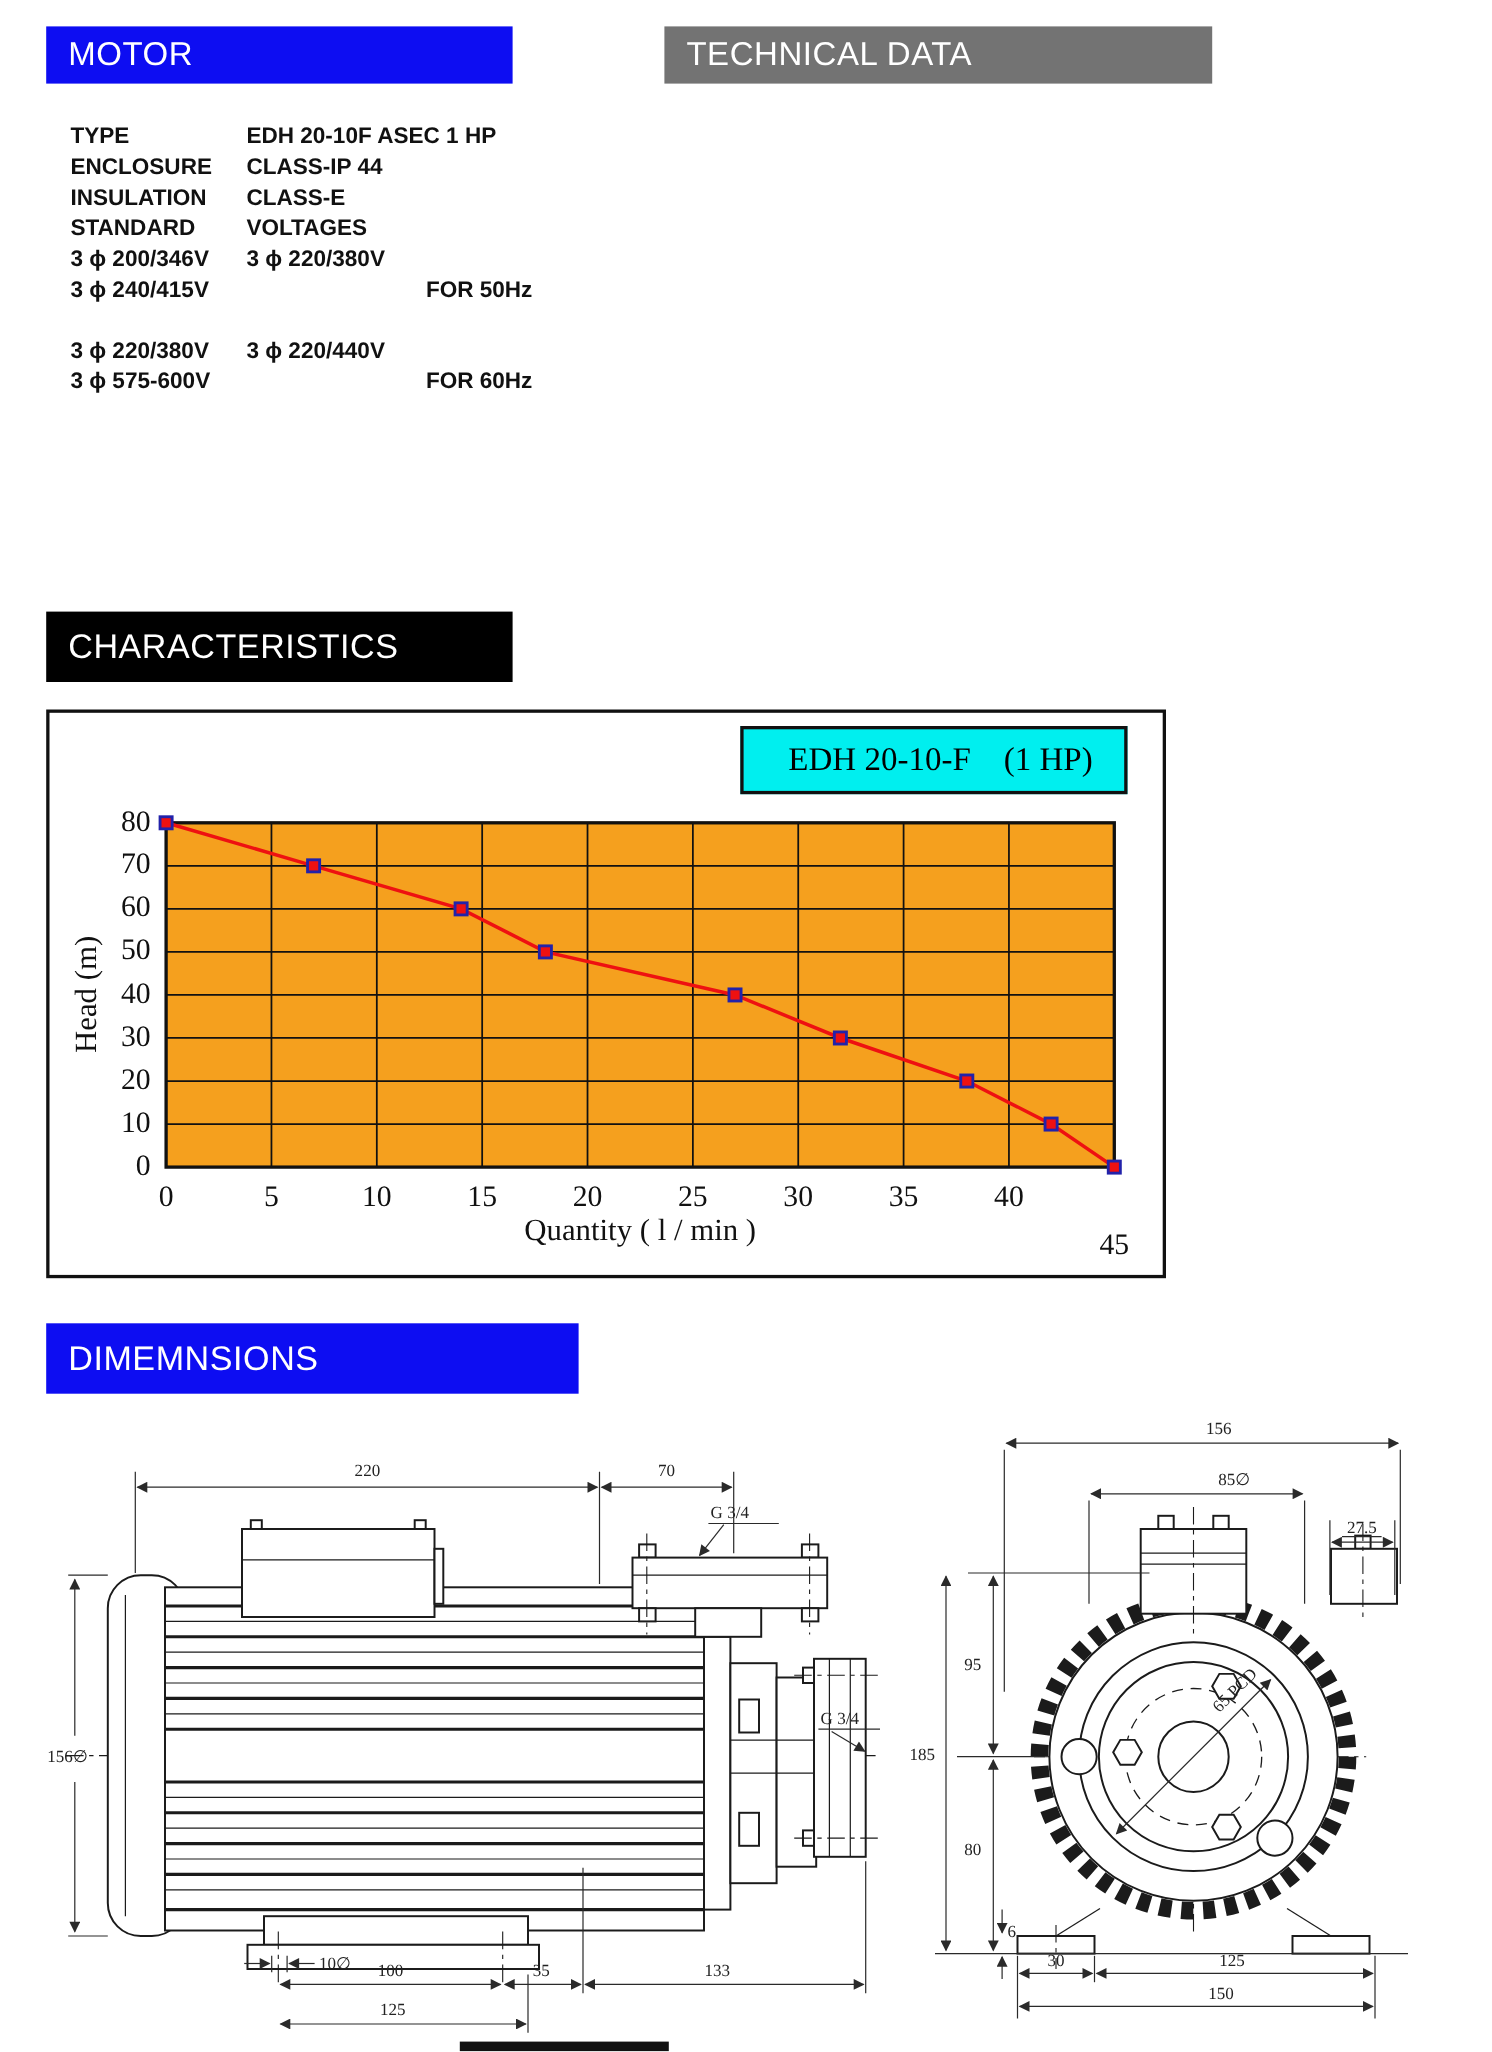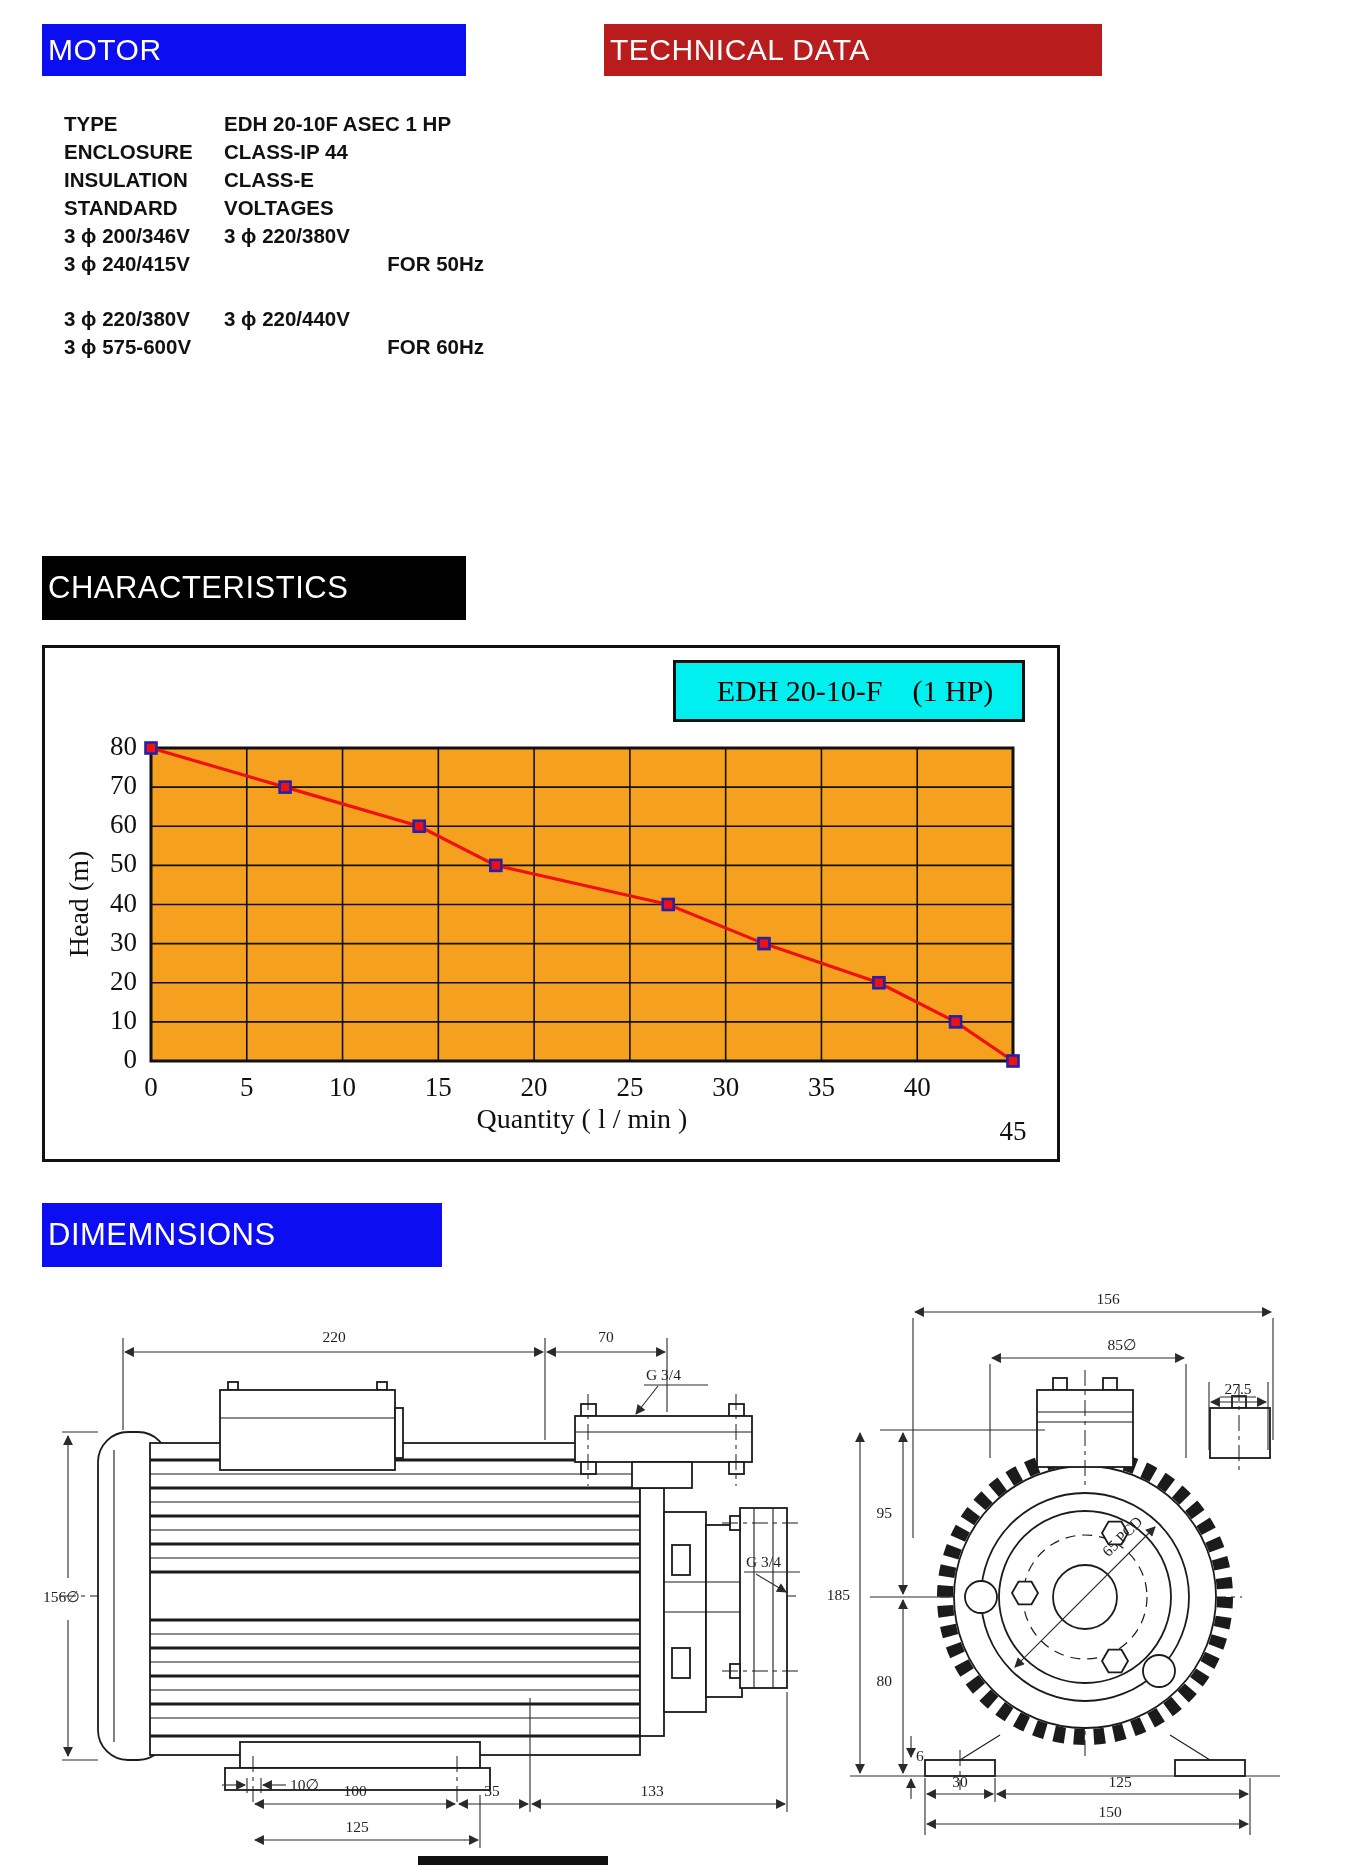--- a/index.html
+++ b/index.html
@@ -1,19 +1,19 @@
 <!DOCTYPE html>
 <html><head>
 <meta charset="utf-8">
 <style>
   html,body{margin:0;padding:0;background:#fff;}
   .page{position:relative;width:1356px;height:1865px;background:#fff;overflow:hidden;
         font-family:"Liberation Sans",sans-serif;color:#111;}
   .hdr{position:absolute;color:#fff;font-size:30px;letter-spacing:.5px;
-       display:flex;align-items:center;padding-left:6px;box-sizing:border-box;}
+       display:flex;align-items:center;padding-left:20px;box-sizing:border-box;}
   
   .specs{position:absolute;font-weight:bold;font-size:20.5px;margin-left:18px;}
   .mrow{display:flex;height:28px;align-items:center;width:420px;white-space:pre;}
   .mrow .c1{width:160px;}
   .mrow .c3{margin-left:auto;}
   .gap{height:27px;}
   .tline{height:28px;display:flex;align-items:center;white-space:pre;}
   
   .chart-box{position:absolute;left:42px;top:645px;width:1018px;height:517px;
              border:3px solid #111;box-sizing:border-box;background:#fff;}
@@ -44,21 +44,21 @@
   .dm{stroke:#2a2a2a;stroke-width:1.1;fill:none;}
   .dt{font-family:"Liberation Serif",serif;font-size:15.5px;fill:#222;}
   .footer-bar{position:absolute;background:#111;}
 </style>
 </head>
 <body>
 
 <div class="page">
 
   <div class="hdr" style="left: 42px; top: 24px; width: 424px; height: 52px; background: rgb(13, 13, 242);">MOTOR</div>
-  <div class="hdr" style="left: 604px; top: 24px; width: 498px; height: 52px; background: #b91c1c;">TECHNICAL DATA</div>
+  <div class="hdr" style="left: 604px; top: 24px; width: 498px; height: 52px; background: #737373;">TECHNICAL DATA</div>
 
   <div class="specs" style="left:46px;top:110px;">
     <div class="mrow"><span class="c1">TYPE</span><span class="c2">EDH 20-10F ASEC 1 HP</span></div>
     <div class="mrow"><span class="c1">ENCLOSURE</span><span class="c2">CLASS-IP 44</span></div>
     <div class="mrow"><span class="c1">INSULATION</span><span class="c2">CLASS-E</span></div>
     <div class="mrow"><span class="c1">STANDARD</span><span class="c2">VOLTAGES</span></div>
     <div class="mrow"><span class="c1">3 ϕ 200/346V</span><span class="c2">3 ϕ 220/380V</span></div>
     <div class="mrow"><span class="c1">3 ϕ 240/415V</span><span class="c3">FOR 50Hz</span></div>
     <div class="gap"></div>
     <div class="mrow"><span class="c1">3 ϕ 220/380V</span><span class="c2">3 ϕ 220/440V</span></div>
@@ -120,21 +120,21 @@
         <div class="xtick" style="left: 562.889px;">25</div>
         <div class="xtick" style="left: 658.667px;">30</div>
         <div class="xtick" style="left: 754.444px;">35</div>
         <div class="xtick" style="left: 850.222px;">40</div>
         <div class="xtick" style="left: 946px; margin-top: 44px;">45</div>
       </div>
     <div class="ytitle">Head (m)</div>
     <div class="xtitle">Quantity ( l / min )</div>
   </div>
 
-  <div class="hdr" style="left: 42px; top: 1203px; width: 400px; height: 64px; font-size: 31px; background: rgb(13, 13, 242);">DIMEMNSIONS</div>
+  <div class="hdr" style="left: 42px; top: 1203px; width: 484px; height: 64px; font-size: 31px; background: rgb(13, 13, 242);">DIMEMNSIONS</div>
 
   <svg class="dwg" style="left:40px;top:1290px;" width="772" height="575" viewBox="0 0 772 575">
     <defs>
       <marker id="arrL" viewBox="0 0 10 10" refX="9" refY="5" markerWidth="11" markerHeight="9" orient="auto-start-reverse">
         <path d="M0,0L10,5L0,10z" fill="#2a2a2a"></path>
       </marker>
     </defs>
 
     <line x1="20" y1="306" x2="756" y2="306" class="cl"></line>
 

